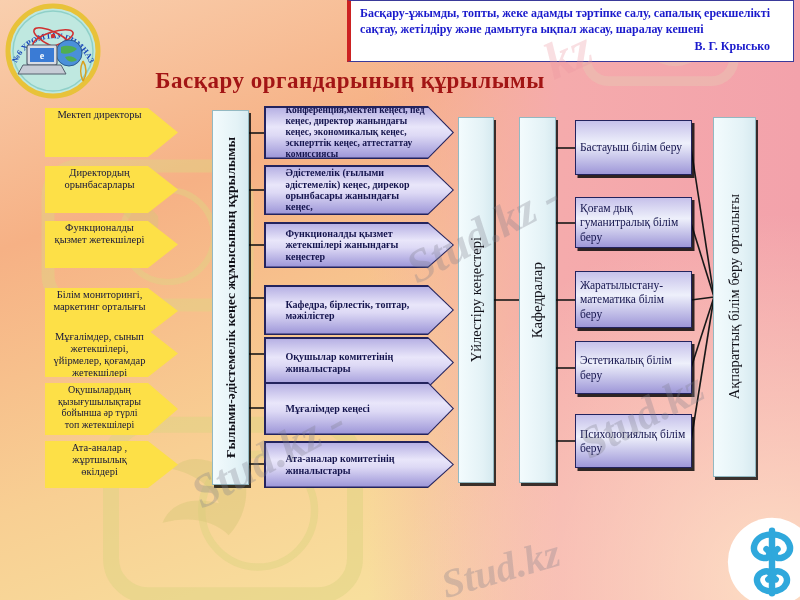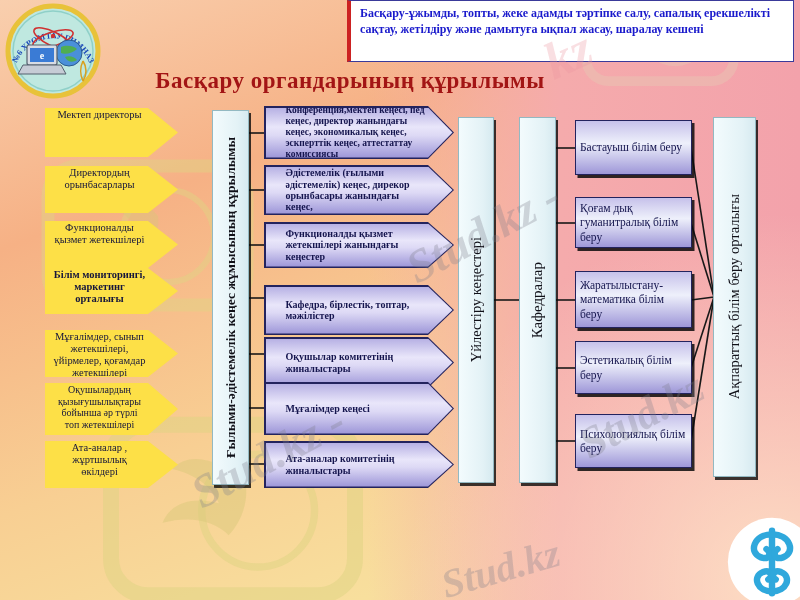--- a/index.html
+++ b/index.html
@@ -103,20 +103,21 @@
   <path d="M58,44 C62,42 70,42 74,46 C70,50 62,52 58,50 Z M62,54 C66,52 72,54 74,57 C70,60 64,59 62,54 Z" fill="#4fae52"></path>
   <rect x="24" y="42" width="30" height="20" rx="2" fill="#d8dce4" stroke="#55606e" stroke-width="1.2"></rect>
   <rect x="27" y="45" width="24" height="14" fill="#3a7bd5"></rect>
   <text x="39" y="56" font-size="10" font-weight="bold" fill="#ffffff" text-anchor="middle">e</text>
   <polygon points="20,62 58,62 63,71 15,71" fill="#c6ccd6" stroke="#55606e" stroke-width="1"></polygon>
   <path d="M80,58 C84,64 84,72 80,78 M80,58 C77,64 77,72 80,78" stroke="#d8a020" stroke-width="1.6" fill="none"></path>
 </svg>
 
 <div class="abs quote">
   <div class="q-text">Басқару-ұжымды, топты, жеке адамды тәртіпке салу, сапалық ерекшелікті сақтау, жетілдіру және дамытуға ықпал жасау, шаралау кешені</div>
+  <div class="q-author">В. Г. Крысько</div>
 </div>
 
 <div class="abs title">Басқару органдарының  құрылымы</div>
 
 <svg class="abs lines" width="800" height="600" viewBox="0 0 800 600">
   <g stroke="#181818" stroke-width="1.6">
     <line x1="247" y1="133" x2="267" y2="133"></line>
     <line x1="247" y1="190" x2="267" y2="190"></line>
     <line x1="247" y1="245" x2="267" y2="245"></line>
     <line x1="247" y1="298" x2="267" y2="298"></line>
@@ -139,21 +140,21 @@
 
 <div class="abs larrow" style="top:108px;height:49px;">
     <div class="txt">Мектеп директоры</div>
   </div>
 <div class="abs larrow" style="top:166px;height:47px;">
     <div class="txt">Директордың орынбасарлары</div>
   </div>
 <div class="abs larrow" style="top:221px;height:47px;">
     <div class="txt">Функционалды қызмет жетекшілері</div>
   </div>
-<div class="abs larrow" style="top:268px;height:46px;font-weight:bold;">
+<div class="abs larrow" style="top:288px;height:46px;">
     <div class="txt">Білім мониторингі, маркетинг орталығы</div>
   </div>
 <div class="abs larrow" style="top:330px;height:47px;">
     <div class="txt">Мұғалімдер, сынып жетекшілері, үйірмелер, қоғамдар жетекшілері</div>
   </div>
 <div class="abs larrow" style="top:383px;height:52px;font-size:10px;">
     <div class="txt" style="font-size:10px;">Оқушылардың қызығушылықтары бойынша әр түрлі топ жетекшілері</div>
   </div>
 <div class="abs larrow" style="top:441px;height:47px;">
     <div class="txt">Ата-аналар , жұртшылық өкілдері</div>

